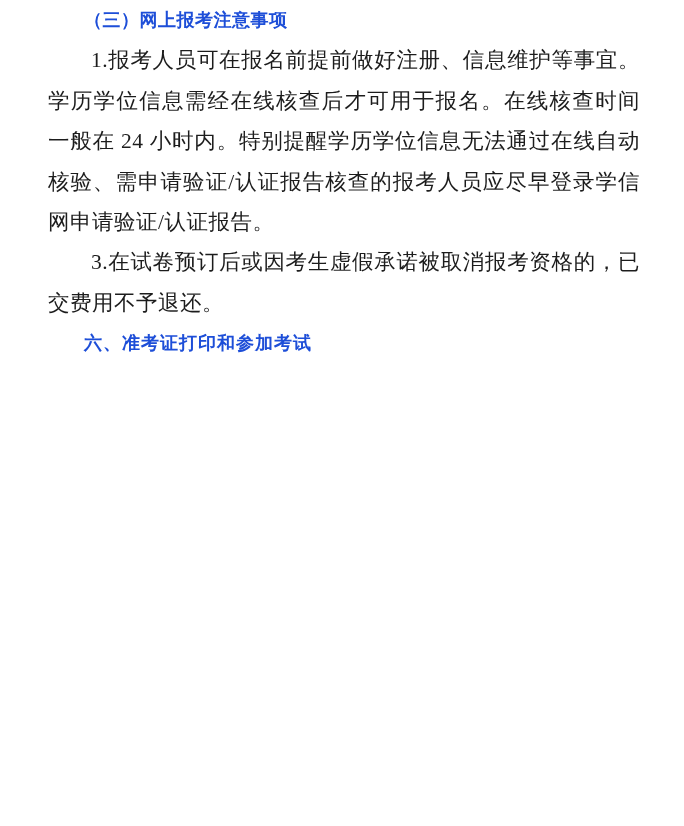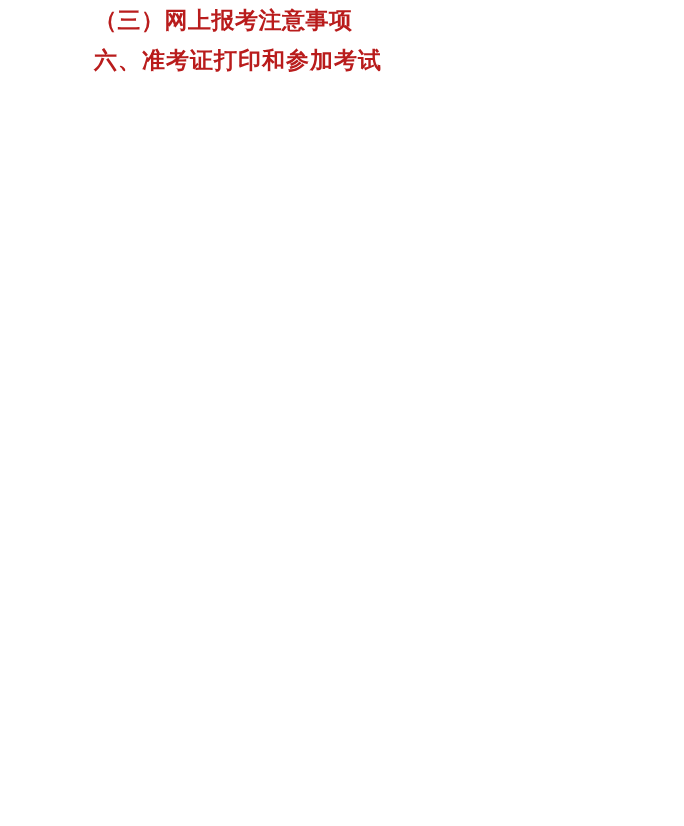--- a/index.html
+++ b/index.html
@@ -22,39 +22,41 @@
     font-family: "Liberation Serif", "DejaVu Serif", serif;
     font-size: 21.5px;
     line-height: 40.4px;
     letter-spacing: 0.5px;
   }
   .section-heading {
     margin: 0;
     text-indent: 2em;
     font-family: "Liberation Sans", "DejaVu Sans", sans-serif;
     font-weight: 700;
-    font-size: 23px;
+    font-size: 18px;
     line-height: 40.4px;
-    color: #b91c1c;
+    color: #1d4ed8;
   }
   .para {
     margin: 0;
     text-indent: 2em;
     text-align: justify;
     text-justify: inter-ideograph;
   }
   .section-heading.bottom {
     letter-spacing: 1px;
   }
 </style>
 </head>
 <body>
 
 <div class="page">
   <h3 class="section-heading">（三）网上报考注意事项</h3>
 
+  <p class="para">1.报考人员可在报名前提前做好注册、信息维护等事宜。学历学位信息需经在线核查后才可用于报名。在线核查时间一般在 24 小时内。特别提醒学历学位信息无法通过在线自动核验、需申请验证/认证报告核查的报考人员应尽早登录学信网申请验证/认证报告。</p>
 
 
 
+  <p class="para">3.在试卷预订后或因考生虚假承诺被取消报考资格的，已交费用不予退还。</p>
 
 
   <h3 class="section-heading bottom">六、准考证打印和参加考试</h3>
 </div>
 
 </body></html>

